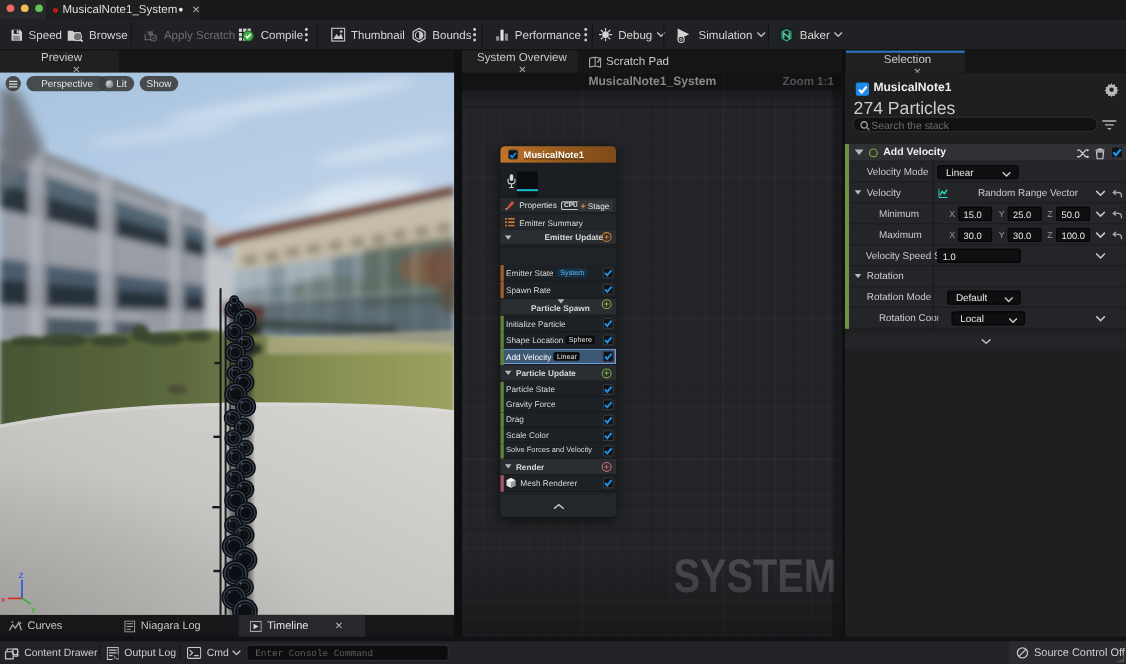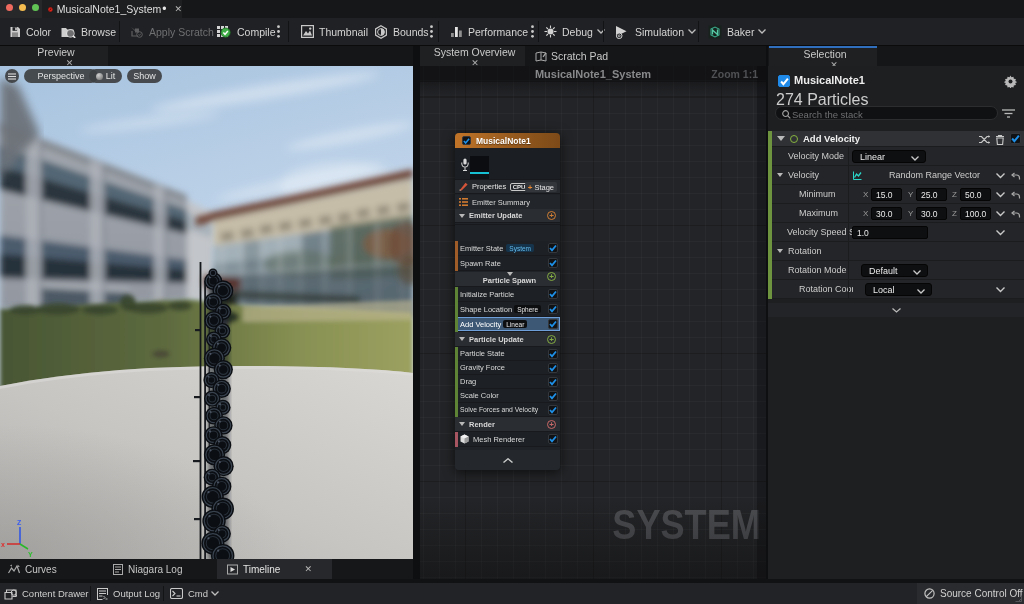--- a/index.html
+++ b/index.html
@@ -112,21 +112,21 @@
   </div>
 
   <div class="abs" id="toolbar">
     <div class="tbtn" style="left:9px;">
       <svg width="12" height="12" viewBox="0 0 12 12">
           <path d="M1.5 1 H9 L11 3 V11 H1.5 Z" fill="#cfcfcf"></path>
           <rect x="3.5" y="1.2" width="4.6" height="3.6" fill="#202124"></rect>
           <rect x="6.2" y="1.6" width="1.6" height="2.6" fill="#cfcfcf"></rect>
           <rect x="3" y="6.4" width="6" height="4.6" fill="#8a8a8a"></rect>
         </svg>
-      <span style="margin-left:5px;">Color</span>
+      <span style="margin-left:5px;">Speed</span>
     </div>
     <div class="tbtn" style="left:61px;">
       <svg width="15" height="12" viewBox="0 0 15 12">
           <path d="M0.5 2 H5 L6.3 3.4 H12.5 V11 H0.5 Z" fill="#cfcfcf"></path>
           <circle cx="9.5" cy="7.4" r="3.4" fill="none" stroke="#e8e8e8" stroke-width="1.3"></circle>
           <circle cx="9.5" cy="7.4" r="3.4" fill="#202124" opacity="0.55"></circle>
           <line x1="12" y1="9.9" x2="14.2" y2="11.9" stroke="#e8e8e8" stroke-width="1.5"></line>
         </svg>
       <span style="margin-left:5px;">Browse</span>
     </div>
@@ -671,21 +671,21 @@
               <rect x="0" y="6.4" width="2" height="1.6"></rect>
               <rect x="3" y="6.4" width="6" height="1.6"></rect>
             </g>
           </svg>
   <span style="margin-left:4px;">Emitter Summary</span>
 </div>
 <div class="nrow" style="top:78px; height:14px; background:#202428; ">
   <span style="margin-left:14px;">Emitter Spawn</span>
   <span class="oplus" style="right:4px;">+</span>
 </div>
-<div class="nrow" style="top:76px; height:14px; background:#2a2d32; ">
+<div class="nrow" style="top:76px; height:14px; background:#2a2d32;gap:26px; ">
           <span class="tri" style="margin-left:4px;"></span>
   <span style="margin-left:4px; font-weight:bold;">Emitter Update</span>
   <span class="oplus" style="right:4px;">+</span>
 </div>
 <div class="nrow" style="top:108px; height:15px; background:#1d2125; ">
           <span style="position:absolute; left:0; top:0; width:2.5px; height:15px; background:#a05c28;"></span>
   <span style="margin-left:5px;">Emitter State</span>
   <span class="ntag" style="margin-left:3px; background:#15344c; color:#62b8e8;">System</span>
 <span class="ncb" style="position:absolute; right:2px;">
             <svg width="8" height="8" viewBox="0 0 8 8">
@@ -1008,20 +1008,23 @@
       <svg width="13" height="11" viewBox="0 0 13 11">
           <rect x="0.5" y="0.5" width="12" height="10" rx="1.5" fill="none" stroke="#c9c9c9" stroke-width="1.1"></rect>
           <path d="M2.5 3 l2.5 2.5 l-2.5 2.5" stroke="#c9c9c9" stroke-width="1.1" fill="none"></path>
           <line x1="6.5" y1="8" x2="10.5" y2="8" stroke="#c9c9c9" stroke-width="1.1"></line>
         </svg>
       <span style="margin-left:5px;">Cmd</span>
       <svg style="margin-left:3px;" width="8" height="5" viewBox="0 0 8 5">
           <path d="M0.5 0.5 L4 4 L7.5 0.5" stroke="#bdbdbd" stroke-width="1.3" fill="none"></path>
         </svg>
     </div>
+    <div class="abs" style="left:224px; top:3px; width:184px; height:15px; background:#0c0d0e; border:1px solid #2c2d2f; border-radius:3px;">
+      <span style="position:absolute; left:7px; top:2px; font-family:'Liberation Mono',monospace; font-size:8.5px; color:#5d5f61;">Enter Console Command</span>
+    </div>
     <div class="abs" style="left:917px; top:0; width:107px; height:21px; background:#2a2b2e; display:flex; align-items:center;">
       <svg style="margin-left:7px;" width="11" height="11" viewBox="0 0 11 11">
           <circle cx="5.5" cy="5.5" r="4.6" fill="none" stroke="#c3c3c3" stroke-width="1.2"></circle>
           <line x1="2.3" y1="8.7" x2="8.7" y2="2.3" stroke="#c3c3c3" stroke-width="1.2"></line>
         </svg>
       <span style="margin-left:5px; font-size:10px; color:#d0d0d0;">Source Control Off</span>
       <svg style="position:absolute; right:2px; bottom:2px;" width="7" height="7" viewBox="0 0 7 7">
           <path d="M6.5 0.5 V6.5 H0.5 M6.5 3.5 L3.5 6.5" stroke="#55565a" stroke-width="1" fill="none"></path>
         </svg>
     </div>

